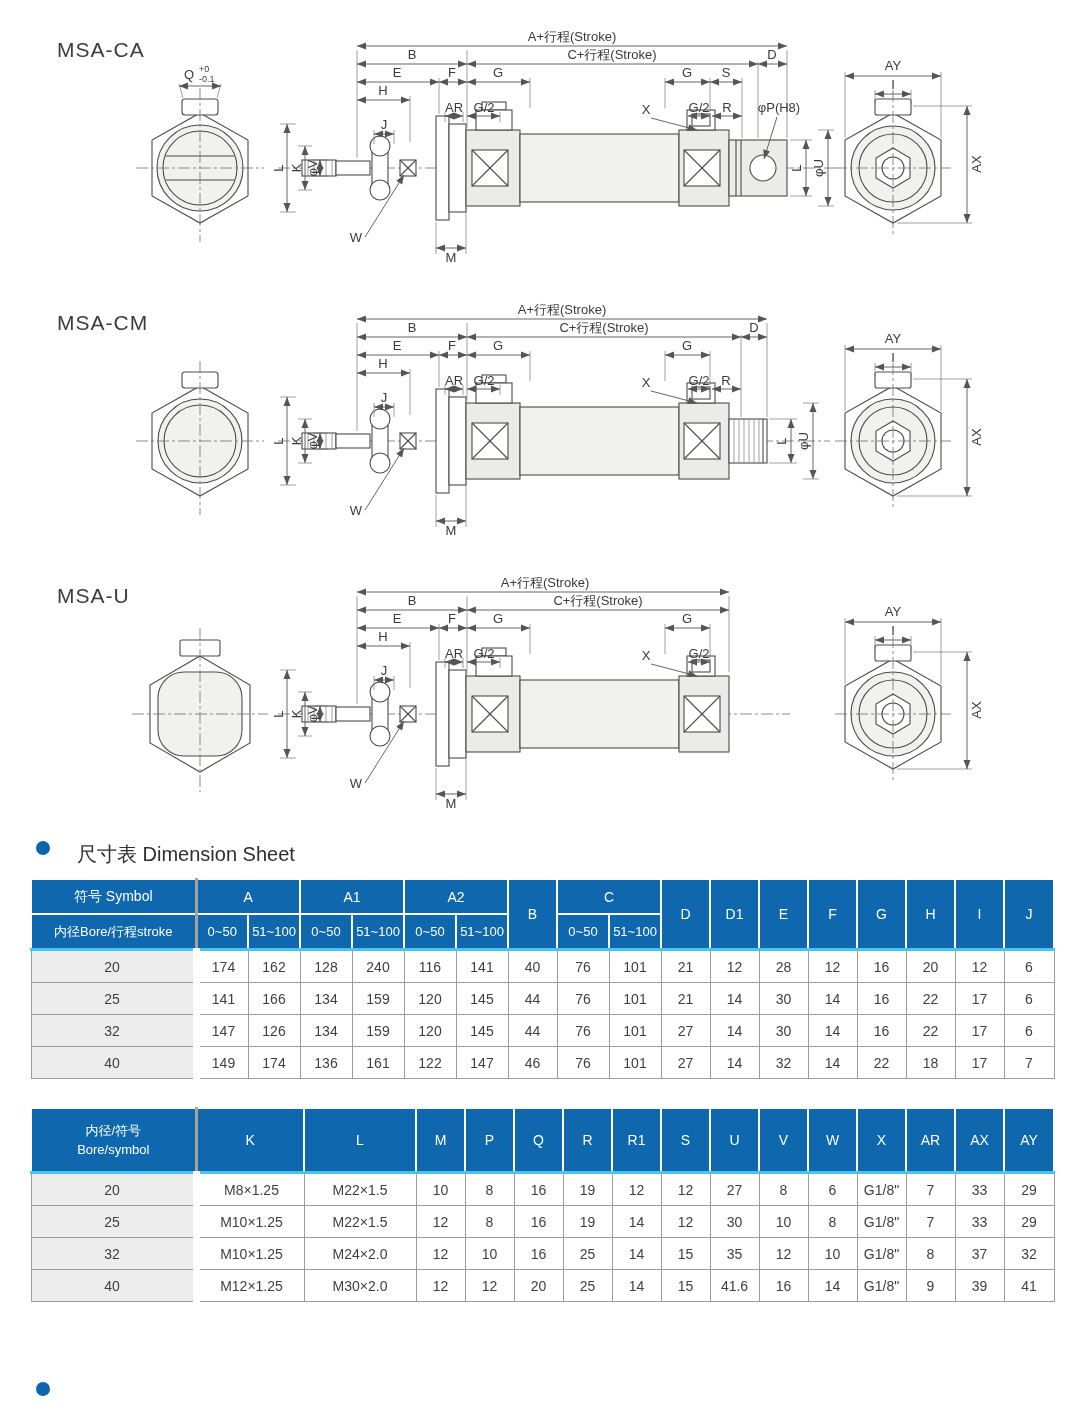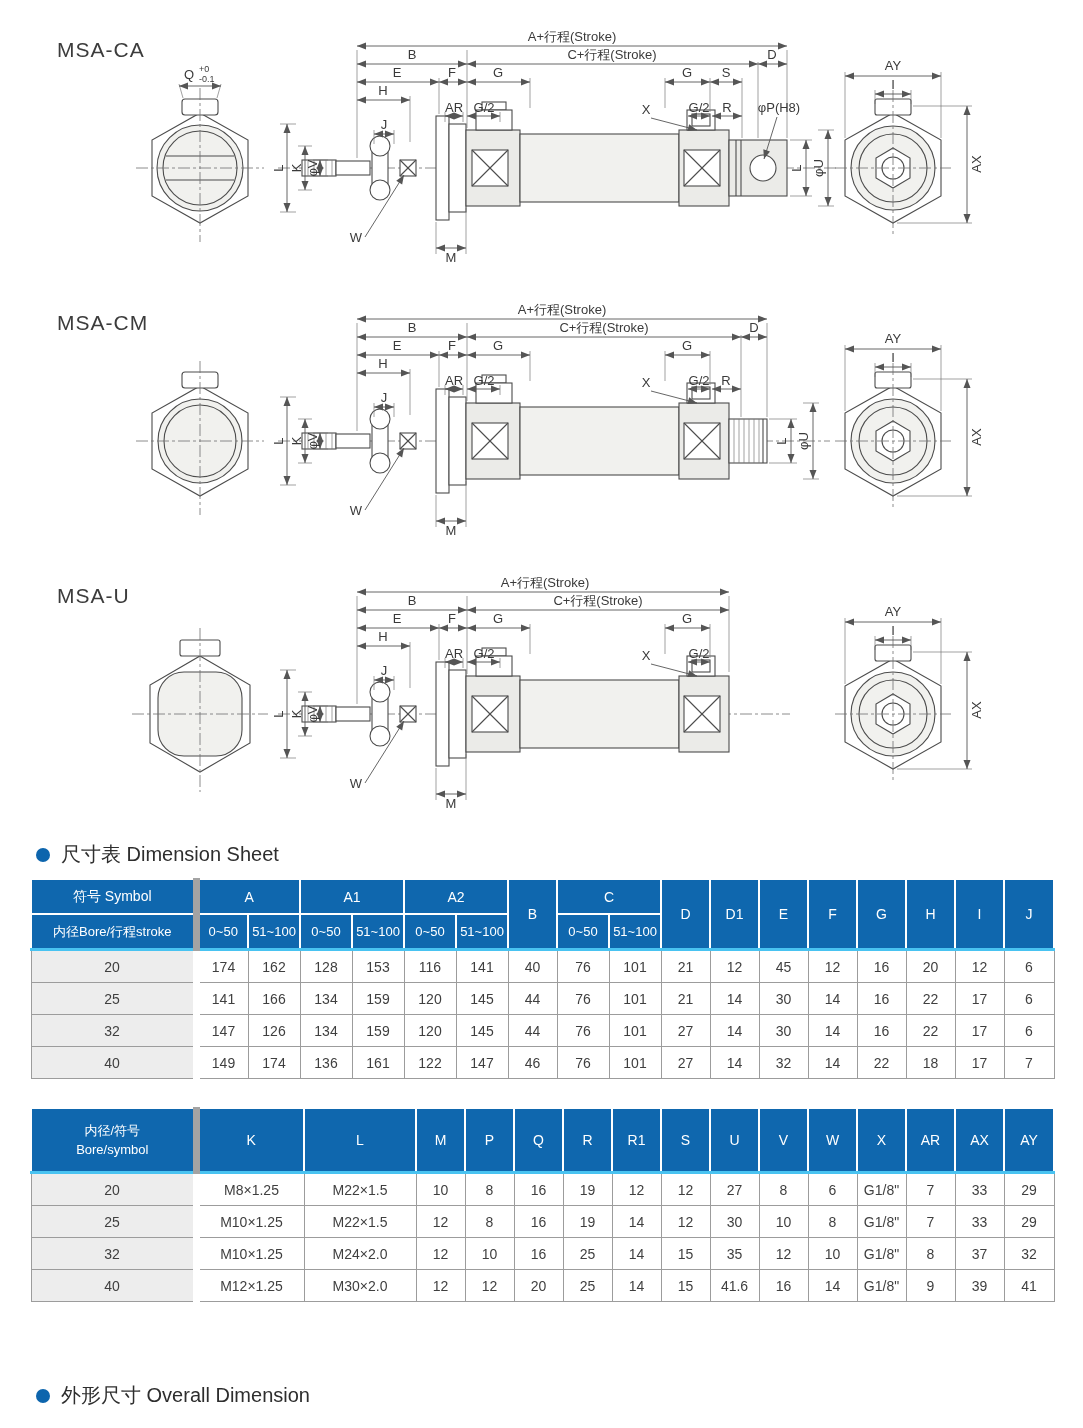--- a/index.html
+++ b/index.html
@@ -14,33 +14,33 @@
   .drw text{font-family:"Liberation Sans",sans-serif;}
   .dimtxt{font-size:13px;fill:#3a3a3a;text-anchor:middle;}
   .dimtxt-s{font-size:9px;fill:#3a3a3a;text-anchor:start;}
   .ln{stroke:#4c4c4c;stroke-width:1.1;fill:none;}
   .lnf-w{fill:#ffffff;stroke:#4c4c4c;stroke-width:1.1;}
   .lnf-cap{fill:#ebebe8;stroke:#4c4c4c;stroke-width:1.1;}
   .lnf-body{fill:#f1f1ee;stroke:#4c4c4c;stroke-width:1.1;}
   .dim{stroke:#555;stroke-width:0.9;fill:none;}
   .ext{stroke:#7a7a7a;stroke-width:0.7;fill:none;}
   .cl{stroke:#6e6e6e;stroke-width:0.8;fill:none;stroke-dasharray:12 3 3 3;}
-  .section-heading{display:flex;align-items:center;gap:11px;margin-left:36px;font-size:20px;color:#2e2e2e;}
+  .section-heading{display:flex;gap:27px;margin-left:36px;font-size:20px;color:#2e2e2e;}
   .sh-1{margin-top:32px}
   .sh-2{margin-top:80px}
   .bullet{width:14px;height:14px;border-radius:50%;background:#0d65ad;flex:0 0 auto;}
   table.dim-table{border-collapse:collapse;table-layout:fixed;width:1023px;margin-left:30px;
         font-size:14px;color:#3f3f3f;}
   .t1{margin-top:10px}
   .t2{margin-top:28px}
   .dim-table th{background:#0f67ae;color:#fff;font-weight:normal;border:2px solid #fff;
         height:33px;padding:0;text-align:center;font-size:14px;}
   .dim-table th.sub{font-size:13px;}
   .dim-table th.hb{border-bottom:3px solid #49c3f1;}
-  .dim-table th.gap{border-right:7px solid #a3a3a3;}
+  .dim-table th.gap{border-right:3px solid #a3a3a3;}
   .dim-table th.two-line{height:62px;line-height:1.5;font-size:13px;}
   .dim-table td{border:1px solid #9c9c9c;height:31px;padding:0;text-align:center;background:#fff;}
   .dim-table td.bore{background:#ededed;border-right:7px solid #fff;}
 </style>
 </head>
 <body>
 
 <div class="page">
 
   <div class="sec sec-ca">
@@ -540,29 +540,29 @@
         <th class="sub hb">0~50</th>
         <th class="sub hb">51~100</th>
       </tr>
     </thead>
     <tbody>
       <tr>
         <td class="bore">20</td>
         <td>174</td>
           <td>162</td>
           <td>128</td>
-          <td>153</td>
+          <td>240</td>
           <td>116</td>
           <td>141</td>
           <td>40</td>
           <td>76</td>
           <td>101</td>
           <td>21</td>
           <td>12</td>
-          <td>45</td>
+          <td>28</td>
           <td>12</td>
           <td>16</td>
           <td>20</td>
           <td>12</td>
           <td>6</td>
       </tr>
       <tr>
         <td class="bore">25</td>
         <td>141</td>
           <td>166</td>
@@ -738,16 +738,15 @@
           <td>G1/8"</td>
           <td>9</td>
           <td>39</td>
           <td>41</td>
       </tr>
     </tbody>
   </table>
 
   <div class="section-heading sh-2">
     <span class="bullet"></span>
-    <span>外形尺寸 Overall Dimension</span>
   </div>
 
 </div>
 
 </body></html>

